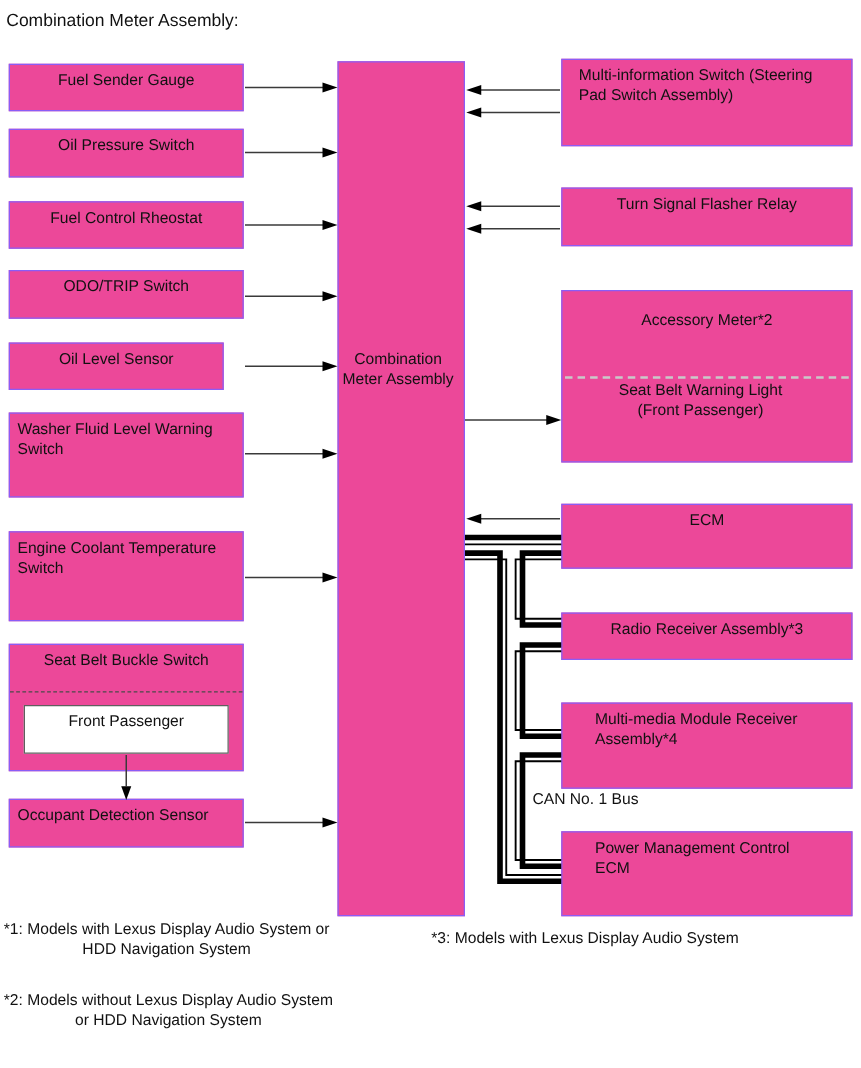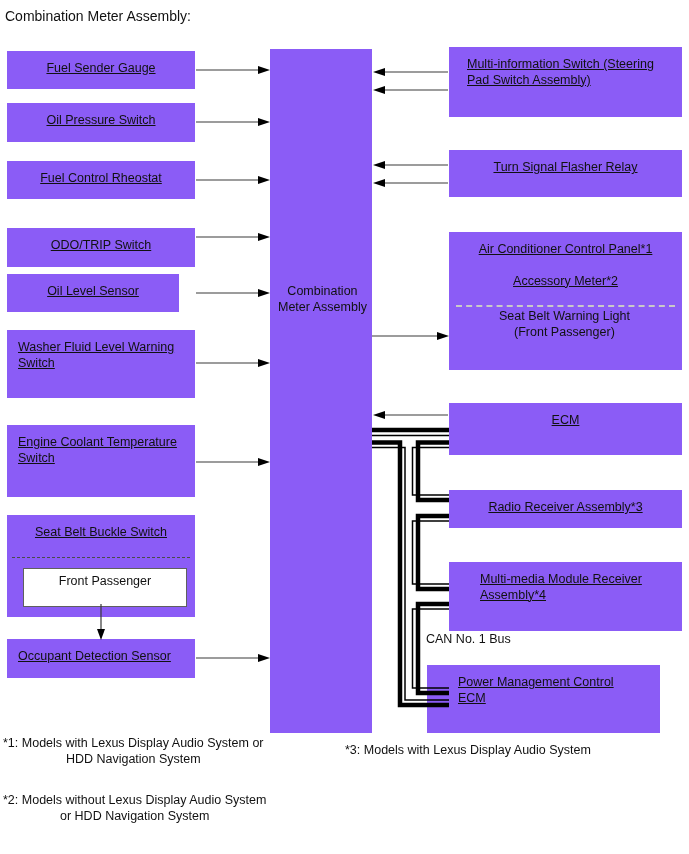--- a/index.html
+++ b/index.html
@@ -6,21 +6,21 @@
   .canvas{
     position:relative;width:689px;height:854px;background:#ffffff;
     font-family:"Liberation Sans","DejaVu Sans",sans-serif;color:#111;
     overflow:hidden;
     border-radius:21px;
   }
   .title{
     position:absolute;left:5px;top:8px;font-size:14px;color:#111;
   }
   .box{
-    position:absolute;border:5px solid #8b5cf6;background:#8b5cf6;box-sizing:border-box;text-decoration:underline;
+    position:absolute;border:1px solid #8b5cf6;background:#ec4899;box-sizing:border-box;
   }
   .lbl{
     font-size:12.5px;line-height:15.5px;color:#111;white-space:pre-line;
     padding:5px 6px 0 6px;
   }
   .ta-c{text-align:center;}
   .inner-box{
     position:absolute;border:1px solid #5f5f5f;background:#fff;box-sizing:border-box;
   }
   .dash-dark{
@@ -45,21 +45,21 @@
 
   <div class="box" style="left:7px;top:51px;width:188px;height:38px">
     <div class="lbl ta-c">Fuel Sender Gauge</div>
   </div>
   <div class="box" style="left:7px;top:103px;width:188px;height:39px">
     <div class="lbl ta-c">Oil Pressure Switch</div>
   </div>
   <div class="box" style="left:7px;top:161px;width:188px;height:38px">
     <div class="lbl ta-c">Fuel Control Rheostat</div>
   </div>
-  <div class="box" style="left:7px;top:228px;width:188px;height:39px">
+  <div class="box" style="left:7px;top:216px;width:188px;height:39px">
     <div class="lbl ta-c">ODO/TRIP Switch</div>
   </div>
   <div class="box" style="left:7px;top:274px;width:172px;height:38px">
     <div class="lbl ta-c">Oil Level Sensor</div>
   </div>
   <div class="box" style="left:7px;top:330px;width:188px;height:68px">
     <div class="lbl">Washer Fluid Level Warning
 Switch</div>
   </div>
   <div class="box" style="left:7px;top:425px;width:188px;height:72px">
@@ -87,41 +87,40 @@
   <div class="box" style="left:449px;top:47px;width:233px;height:70px">
     <div class="lbl" style="padding-left:13px">Multi-information Switch (Steering
 Pad Switch Assembly)</div>
   </div>
 
   <div class="box" style="left:449px;top:150px;width:233px;height:47px">
     <div class="lbl ta-c">Turn Signal Flasher Relay</div>
   </div>
 
   <div class="box" style="left:449px;top:232px;width:233px;height:138px">
-    <div class="lbl ta-c">Air Conditioner Control Panel*1</div>
     <div class="lbl ta-c" style="padding-top:16px">Accessory Meter*2</div>
     <div class="dash-light" style="top:68px"></div>
     <div class="abs-lbl" style="left:45px;top:72px">Seat Belt Warning Light
 (Front Passenger)</div>
   </div>
 
   <div class="box" style="left:449px;top:403px;width:233px;height:52px">
     <div class="lbl ta-c">ECM</div>
   </div>
 
   <div class="box" style="left:449px;top:490px;width:233px;height:38px">
     <div class="lbl ta-c">Radio Receiver Assembly*3</div>
   </div>
 
   <div class="box" style="left:449px;top:562px;width:233px;height:69px">
     <div class="lbl" style="padding-left:26px">Multi-media Module Receiver
 Assembly*4</div>
   </div>
 
-  <div class="box" style="left:427px;top:665px;width:233px;height:68px">
+  <div class="box" style="left:449px;top:665px;width:233px;height:68px">
     <div class="lbl" style="padding-left:26px">Power Management Control
 ECM</div>
   </div>
 
   <div class="abs-lbl" style="left:426px;top:632px">CAN No. 1 Bus</div>
 
   <svg class="overlay" width="689" height="854" viewBox="0 0 689 854">
     <g stroke="#3a3a3a" stroke-width="1.2">
 
       <line x1="196" y1="70" x2="259" y2="70"></line>

